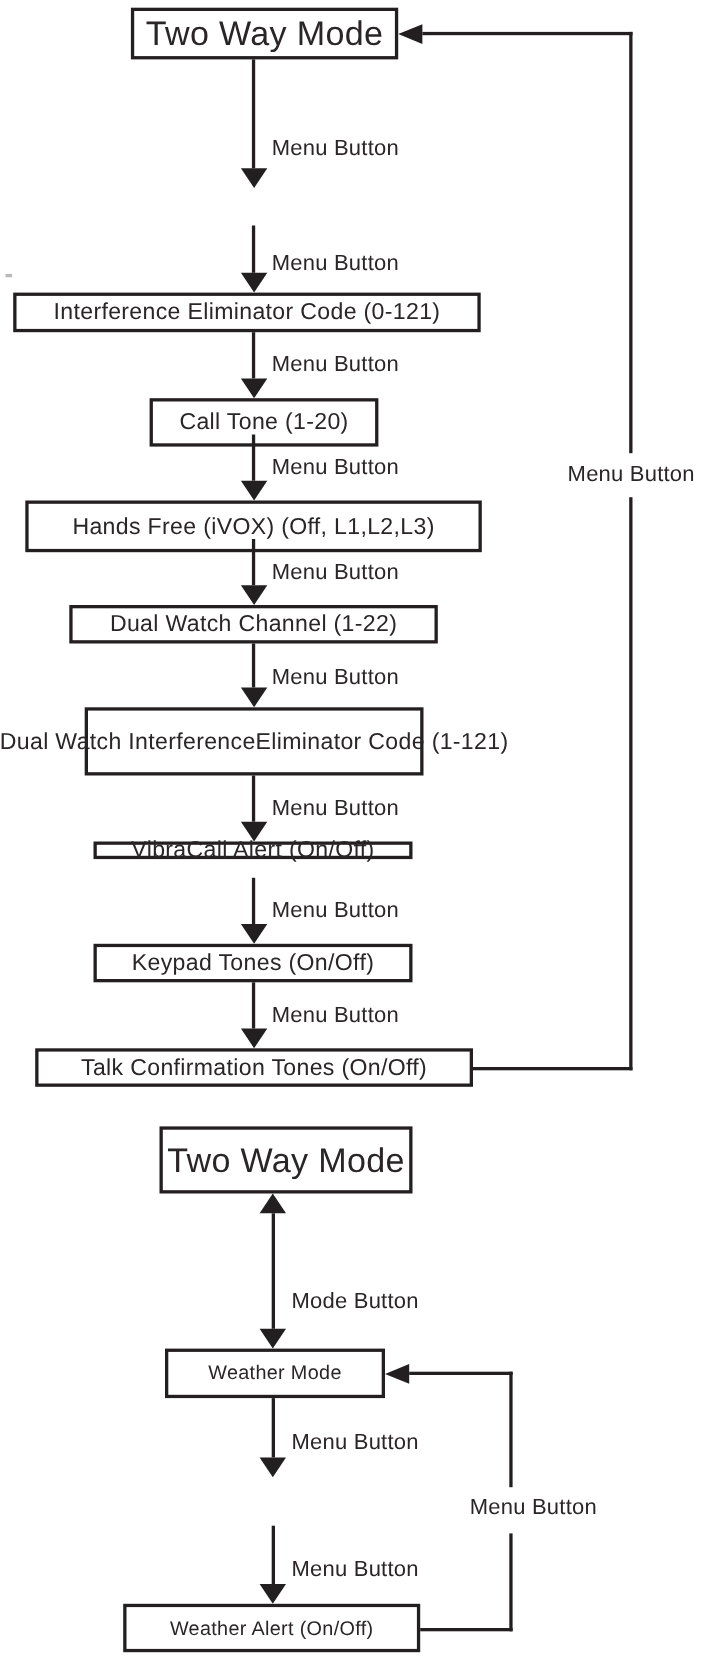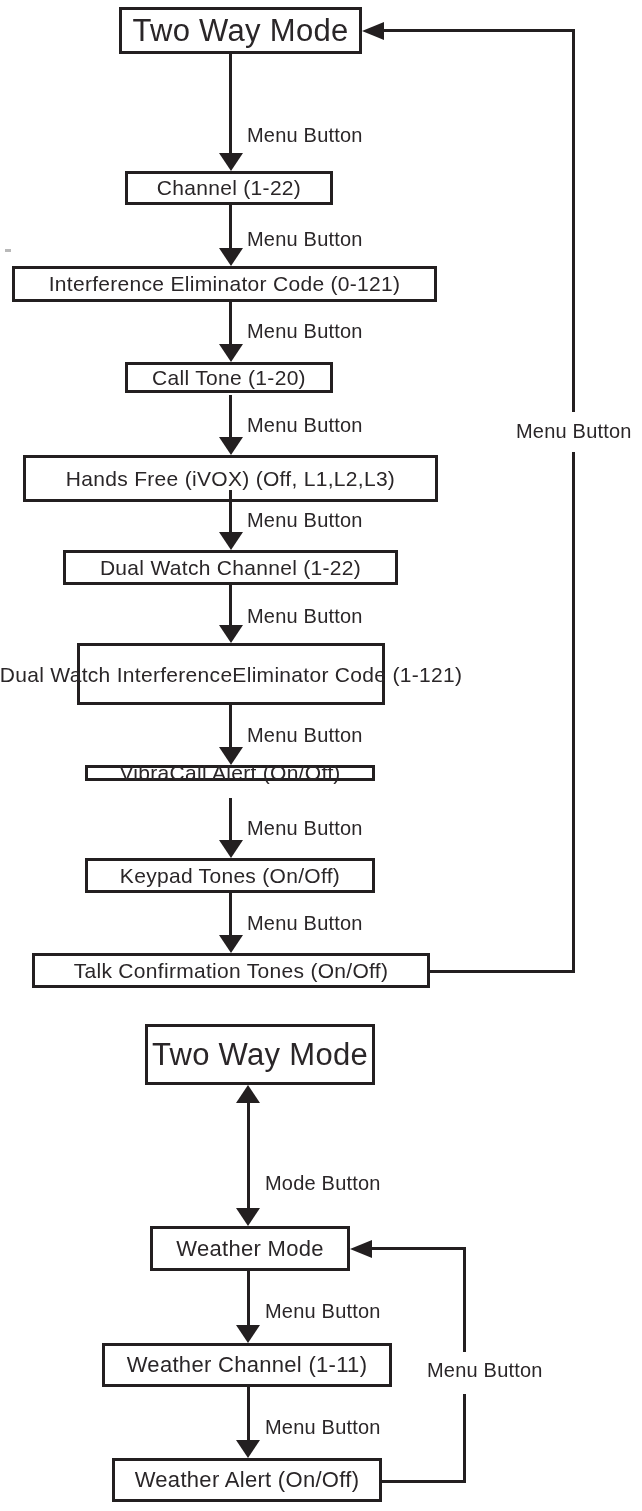--- a/index.html
+++ b/index.html
@@ -23,21 +23,21 @@
     align-items:center;
     justify-content:center;
     text-align:center;
     box-sizing:border-box;
     font-size:21px;
     letter-spacing:0.3px;
     white-space:nowrap;
     color:#2a2628;
   }
   .box.big{font-size:31px;}
-  .box.weather{font-size:22px;}
+  .box.weather{font-size:18px;}
   .box.twoline{flex-direction:row;line-height:29px;}
   .vline,.hline{position:absolute;background:var(--line);}
   .vline{width:3px;}
   .hline{height:3px;}
   .arr{position:absolute;width:0;height:0;}
   .arr.down{border-left:12px solid transparent;border-right:12px solid transparent;border-top:18px solid var(--line);}
   .arr.up{border-left:12px solid transparent;border-right:12px solid transparent;border-bottom:18px solid var(--line);}
   .arr.left{border-top:9px solid transparent;border-bottom:9px solid transparent;border-right:22px solid var(--line);}
   .edge-label{
     position:absolute;
@@ -56,33 +56,32 @@
 <div id="stage">
 
   <div class="artifact" style="left:5px;top:249px;width:6px;height:3px;"></div>
 
   <div class="box big" style="left:119px;top:7px;width:243px;height:47px;">Two Way Mode</div>
 
   <div class="vline" style="left:229px;top:54px;height:99px;"></div>
   <div class="arr down" style="left:219px;top:153px;"></div>
   <div class="edge-label" style="left:247px;top:124px;">Menu Button</div>
 
-  <div class="box" style="left:125px;top:171px;width:208px;height:34px;">Channel (1-22)</div>
 
   <div class="vline" style="left:229px;top:205px;height:43px;"></div>
   <div class="arr down" style="left:219px;top:248px;"></div>
   <div class="edge-label" style="left:247px;top:228px;">Menu Button</div>
 
   <div class="box" style="left:12px;top:266px;width:425px;height:36px;">Interference Eliminator Code (0-121)</div>
 
   <div class="vline" style="left:229px;top:302px;height:42px;"></div>
   <div class="arr down" style="left:219px;top:344px;"></div>
   <div class="edge-label" style="left:247px;top:320px;">Menu Button</div>
 
-  <div class="box" style="left:125px;top:362px;width:208px;height:31px;">Call Tone (1-20)</div>
+  <div class="box" style="left:136px;top:362px;width:208px;height:44px;">Call Tone (1-20)</div>
 
   <div class="vline" style="left:229px;top:395px;height:42px;"></div>
   <div class="arr down" style="left:219px;top:437px;"></div>
   <div class="edge-label" style="left:247px;top:414px;">Menu Button</div>
 
   <div class="box" style="left:23px;top:455px;width:415px;height:47px;">Hands Free (iVOX) (Off, L1,L2,L3)</div>
 
   <div class="vline" style="left:229px;top:490px;height:42px;"></div>
   <div class="arr down" style="left:219px;top:532px;"></div>
   <div class="edge-label" style="left:247px;top:509px;">Menu Button</div>
@@ -129,21 +128,20 @@
   <div class="vline" style="left:247px;top:1103px;height:105px;"></div>
   <div class="arr down" style="left:236px;top:1208px;"></div>
   <div class="edge-label" style="left:265px;top:1172px;">Mode Button</div>
 
   <div class="box weather" style="left:150px;top:1226px;width:200px;height:45px;">Weather Mode</div>
 
   <div class="vline" style="left:247px;top:1271px;height:54px;"></div>
   <div class="arr down" style="left:236px;top:1325px;"></div>
   <div class="edge-label" style="left:265px;top:1300px;">Menu Button</div>
 
-  <div class="box weather" style="left:102px;top:1343px;width:290px;height:44px;">Weather Channel (1-11)</div>
 
   <div class="vline" style="left:247px;top:1387px;height:53px;"></div>
   <div class="arr down" style="left:236px;top:1440px;"></div>
   <div class="edge-label" style="left:265px;top:1416px;">Menu Button</div>
 
   <div class="box weather" style="left:112px;top:1458px;width:270px;height:44px;">Weather Alert (On/Off)</div>
 
   <div class="hline" style="left:382px;top:1480px;width:84px;"></div>
   <div class="vline" style="left:463px;top:1247px;height:105px;"></div>
   <div class="vline" style="left:463px;top:1394px;height:89px;"></div>

